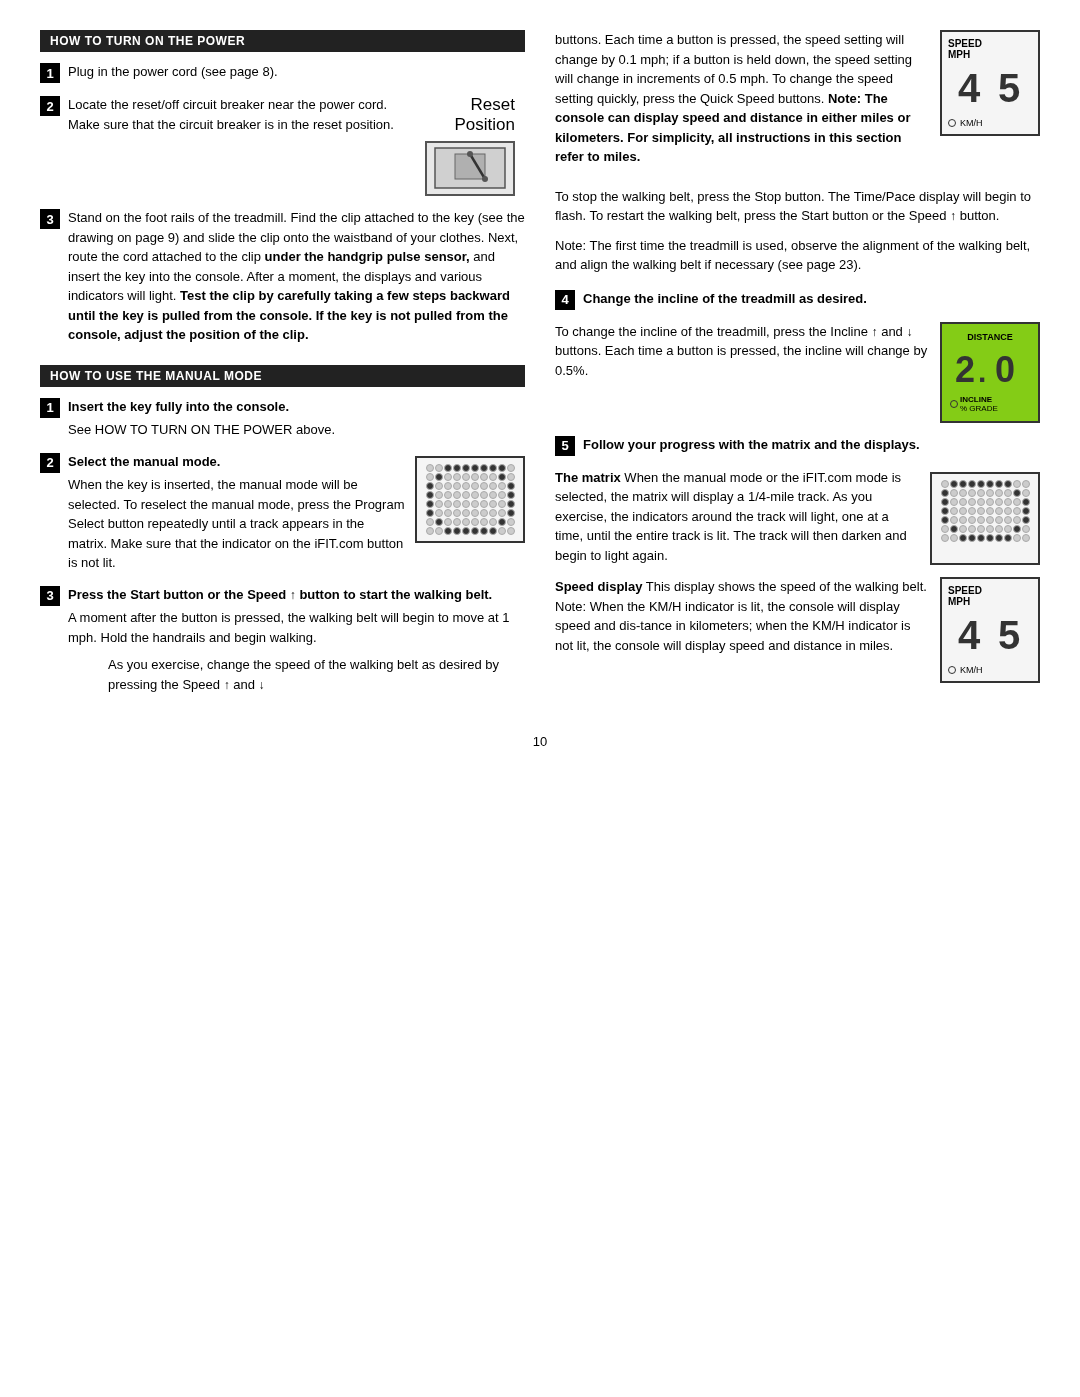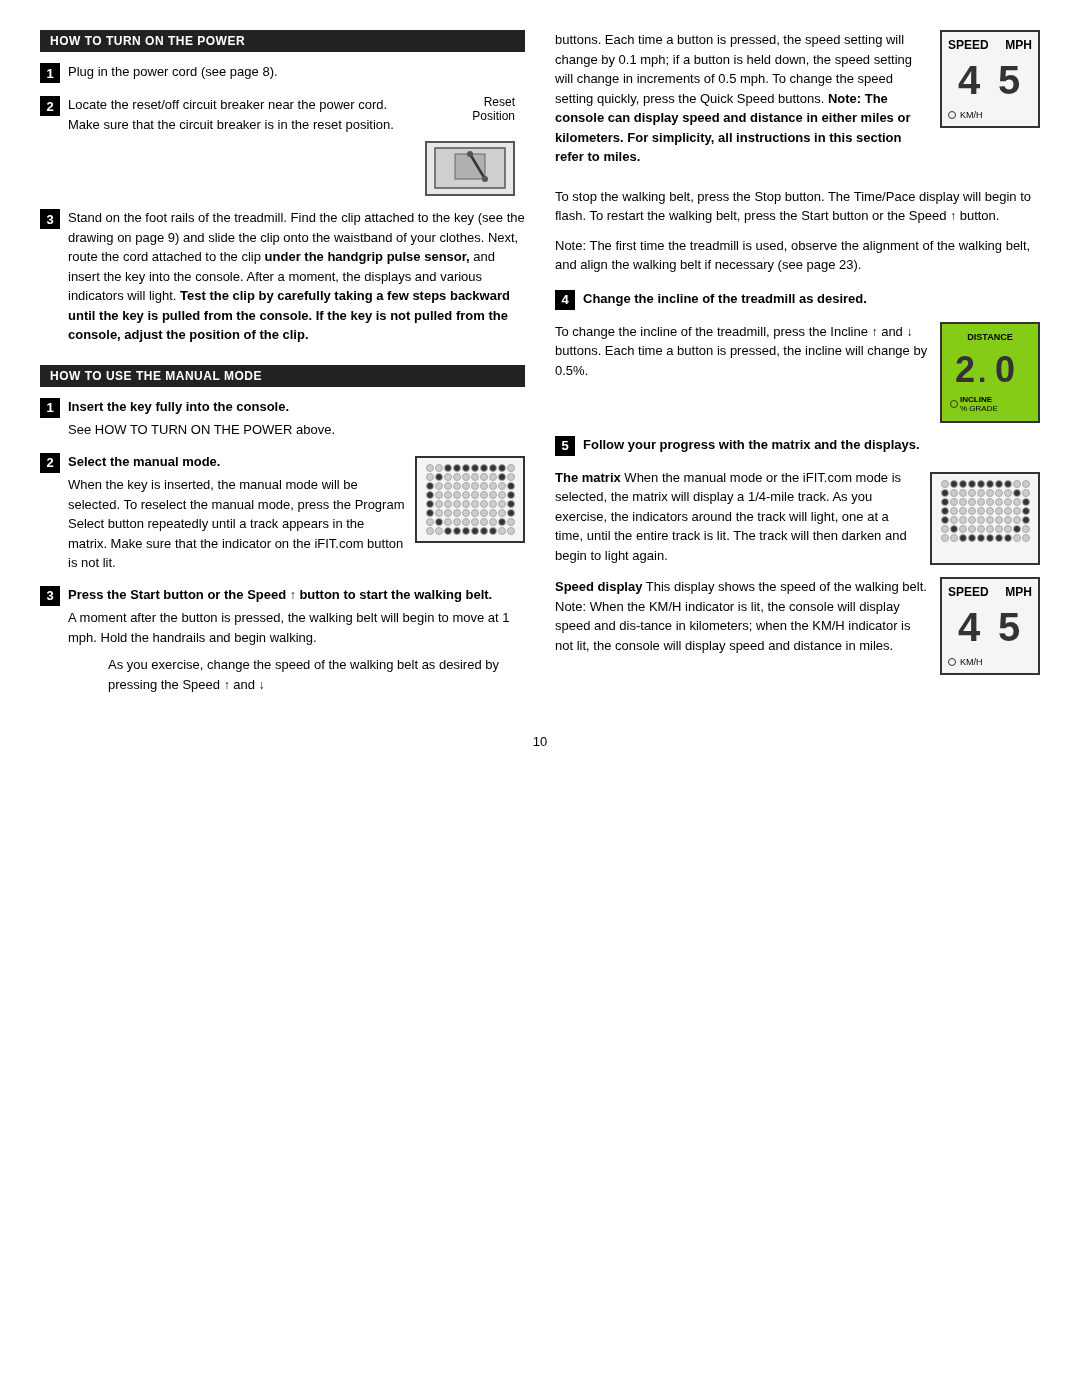--- a/index.html
+++ b/index.html
@@ -69,23 +69,24 @@
     .speed-display {
       border: 2px solid #333;
       background: #f5f5f5;
       width: 100px;
       padding: 6px;
       font-size: 10px;
     }
     .speed-display-header {
       display: flex;
       justify-content: space-between;
-      font-size: 12px;
+      font-size: 10px;
       font-weight: bold;
       margin-bottom: 2px;
+      flex-direction: column;
     }
     .speed-number {
       font-size: 36px;
       font-weight: bold;
       font-family: 'Courier New', monospace;
       text-align: center;
       line-height: 1;
       letter-spacing: 2px;
     }
     .speed-footer {
@@ -223,21 +224,21 @@
       </div>
 
       <div class="step">
         <div class="step-num">2</div>
         <div class="step-content">
           <div class="step-inner">
             <div class="step-text">
               <p>Locate the reset/off circuit breaker near the power cord. Make sure that the circuit breaker is in the reset position.</p>
             </div>
             <div class="reset-position-img">
-              <div style="font-size:12px; text-align:right; width:90px; margin-bottom:18px;">
+              <div style="font-size:17px; text-align:right; width:90px; margin-bottom:6px;">
                 <span>Reset</span><br>
                 <span>Position</span>
               </div>
               <div class="reset-box">
 
                 <svg width="80" height="45">
                   <rect x="5" y="2" width="70" height="40" fill="#d0d0d0" stroke="#555" stroke-width="1.5"></rect>
                   <rect x="25" y="8" width="30" height="25" fill="#b0b0b0" stroke="#666" stroke-width="1"></rect>
                   <line x1="40" y1="8" x2="55" y2="33" stroke="#333" stroke-width="2.5"></line>
                   <circle cx="40" cy="8" r="3" fill="#555"></circle>

